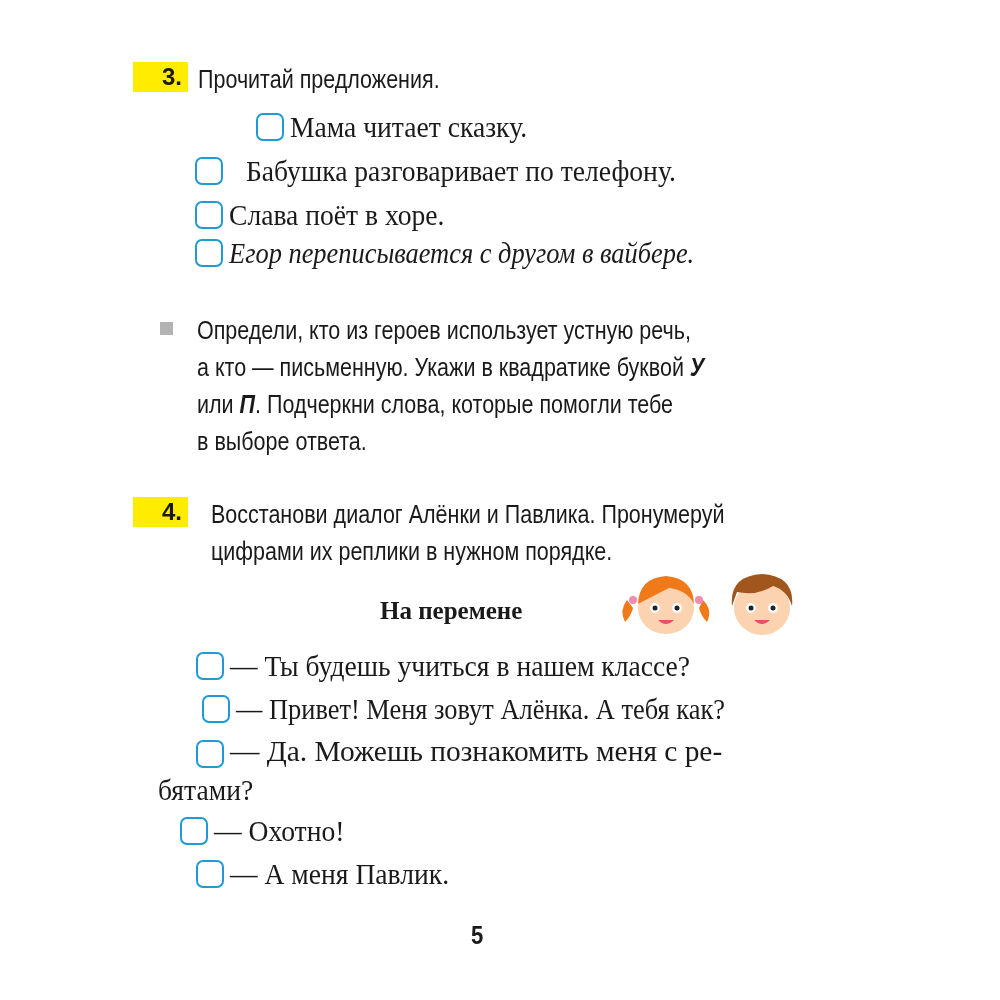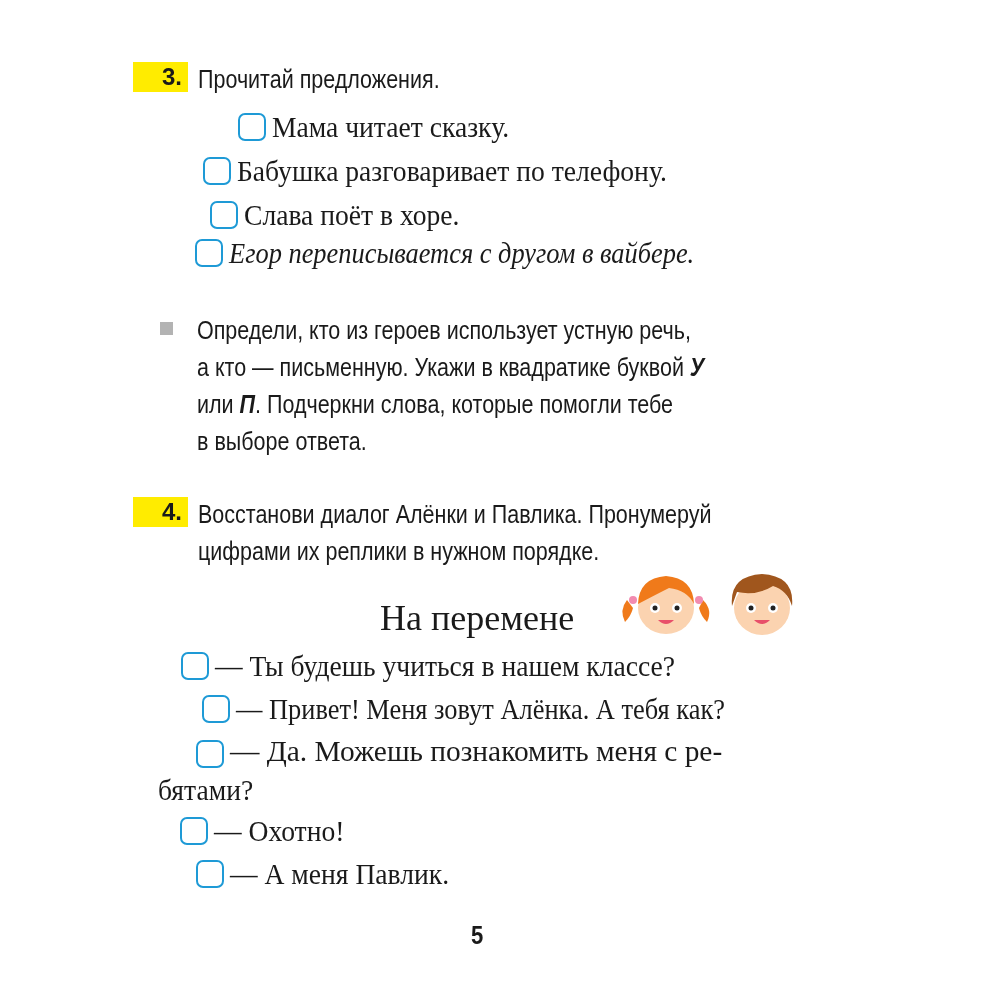--- a/index.html
+++ b/index.html
@@ -13,62 +13,62 @@
 
   .check-row { position:absolute; display:flex; align-items:center; font-size:30px; white-space:nowrap; }
   .box { width:24px; height:24px; border:2.5px solid #1e9ad6; border-radius:7px; margin-right:6px; flex:none; background:#fff; }
   .row-text { transform:scaleX(0.92); transform-origin:left center; }
 
   .bullet { position:absolute; left:160px; top:322px; width:13px; height:13px; background:#b3b3b3; }
   .note { position:absolute; left:197px; top:312px; width:700px; font-size:25px; line-height:37px; transform:scaleX(0.86); transform-origin:left top; }
   .note .line { display:block; white-space:nowrap; }
   .bi { font-weight:bold; font-style:italic; }
 
-  .subtitle { position:absolute; left:380px; top:597px; font-size:36px; font-weight:normal; }
+  .subtitle { position:absolute; left:380px; top:597px; font-size:25px; font-weight:bold; }
 
   .faces { position:absolute; left:617px; top:570px; width:190px; height:70px; }
 
   .page-num { position:absolute; left:470px; top:920px; font-size:26px; font-weight:bold; transform:scaleX(0.85); }
 </style>
 </head>
 <body>
 
 <div class="task-header" style="top:62px;">
   <div class="num-badge sans">3.</div>
   <div class="task-text sans">Прочитай предложения.</div>
 </div>
 
-<div class="check-row serif" style="left:195px; top:110px;padding-left:43px;">
+<div class="check-row serif" style="left:213px; top:110px;padding-left:43px;">
   <div class="box"></div>
   <span class="row-text">Мама читает сказку.</span>
 </div>
-<div class="check-row serif" style="left:203px; top:154px;">
+<div class="check-row serif" style="left:195px; top:154px;gap:17px;">
   <div class="box"></div>
   <span class="row-text">Бабушка разговаривает по телефону.</span>
 </div>
-<div class="check-row serif" style="left:210px; top:198px;align-items:center;">
+<div class="check-row serif" style="left:195px; top:198px;align-items:center;">
   <div class="box"></div>
   <span class="row-text">Слава поёт в хоре.</span>
 </div>
 <div class="check-row serif" style="left:195px; top:236px;font-style:italic;">
   <div class="box"></div>
   <span class="row-text" style="transform:scaleX(0.88);">Егор переписывается с другом в вайбере.</span>
 </div>
 
 <div class="bullet"></div>
 <div class="note sans">
   <span class="line">Определи, кто из героев использует устную речь,</span>
   <span class="line"><span>а кто — письменную. Укажи в квадратике буквой </span><span class="bi">У</span></span>
   <span class="line"><span>или </span><span class="bi">П</span><span>. Подчеркни слова, которые помогли тебе</span></span>
   <span class="line">в выборе ответа.</span>
 </div>
 
 <div class="task-header" style="top:497px;">
   <div class="num-badge sans">4.</div>
-  <div style="margin-left:10px;">
+  <div style="margin-left:23px;">
     <div class="task-text sans" style="margin-left:0;">Восстанови диалог Алёнки и Павлика. Пронумеруй</div>
     <div class="task-text sans" style="margin-left:0; margin-top:2px;">цифрами их реплики в нужном порядке.</div>
   </div>
 </div>
 
 <div class="subtitle serif">На перемене</div>
 
 <svg class="faces" viewBox="0 0 190 70">
 
   <g>
@@ -89,21 +89,21 @@
     <ellipse cx="145" cy="38" rx="28" ry="27" fill="#fbd3b0"></ellipse>
     <path d="M115 36 Q112 6 145 4 Q178 6 175 36 Q170 20 156 16 Q140 26 120 22 Z" fill="#a0561d"></path>
     <circle cx="134" cy="38" r="5" fill="#fff"></circle>
       <circle cx="134" cy="38" r="2.5" fill="#222"></circle>
     <circle cx="156" cy="38" r="5" fill="#fff"></circle>
       <circle cx="156" cy="38" r="2.5" fill="#222"></circle>
     <path d="M137 50 Q145 58 153 50 Z" fill="#e8506a"></path>
   </g>
 </svg>
 
-<div class="check-row serif" style="left:181px; top:649px;">
+<div class="check-row serif" style="left:196px; top:649px;">
   <div class="box"></div>
   <span class="row-text">— Ты будешь учиться в нашем классе?</span>
 </div>
 <div class="check-row serif" style="left:196px; top:692px;margin-left:6px;">
   <div class="box"></div>
   <span class="row-text" style="transform:scaleX(0.88);">— Привет! Меня зовут Алёнка. А тебя как?</span>
 </div>
 <div class="check-row serif" style="left:196px; top:734px;align-items:flex-end;">
   <div class="box"></div>
   <span class="row-text" style="transform:scaleX(0.98);">— Да. Можешь познакомить меня с ре-</span>

